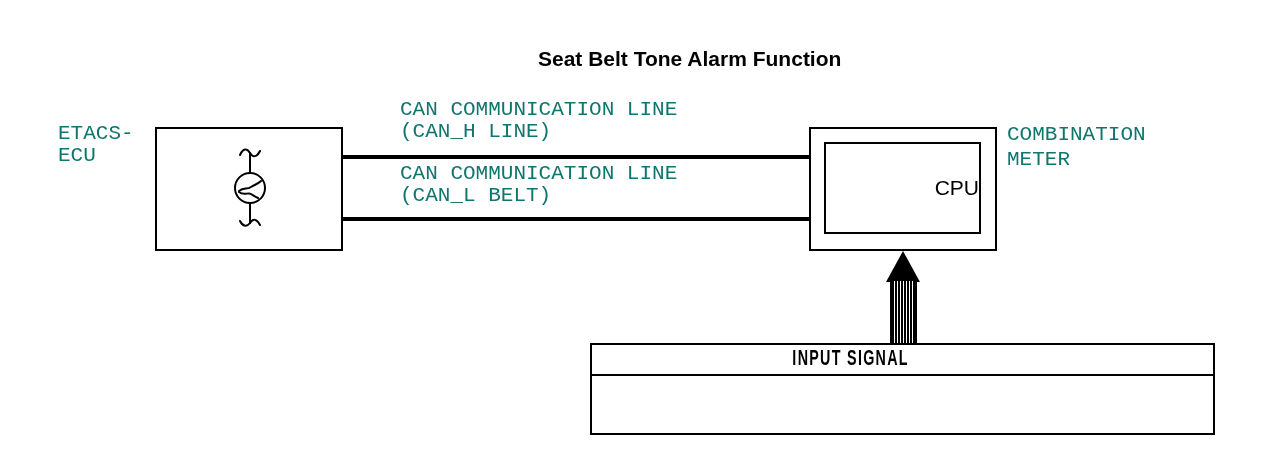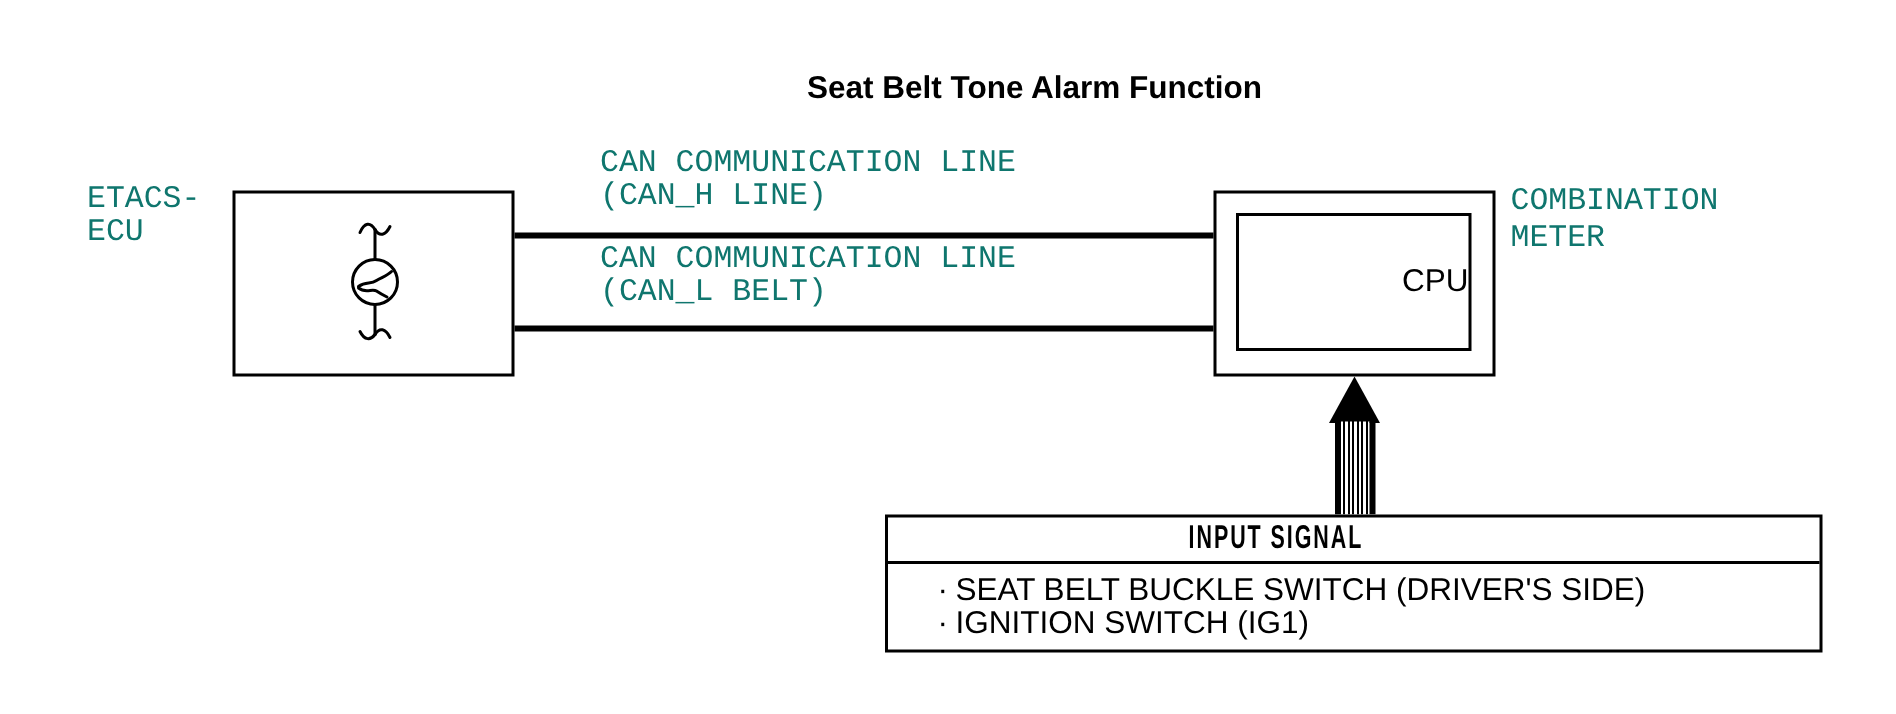--- a/index.html
+++ b/index.html
@@ -111,19 +111,15 @@
 
   <div class="abs lbl" id="meter-label"><span>COMBINATION</span><br><span>METER</span></div>
 
   <div class="abs" id="arrow-head"></div>
   <div class="abs" id="arrow-shaft"></div>
 
   <div class="abs" id="input-box">
     <div id="input-header">
       <span class="hdr-text">INPUT SIGNAL</span>
     </div>
-    <div id="input-items">
-      <div class="input-item"><span class="bullet">·</span><span>SEAT BELT BUCKLE SWITCH (DRIVER'S SIDE)</span></div>
-      <div class="input-item"><span class="bullet">·</span><span>IGNITION SWITCH (IG1)</span></div>
-    </div>
   </div>
 
 </div>
 
 </body></html>

